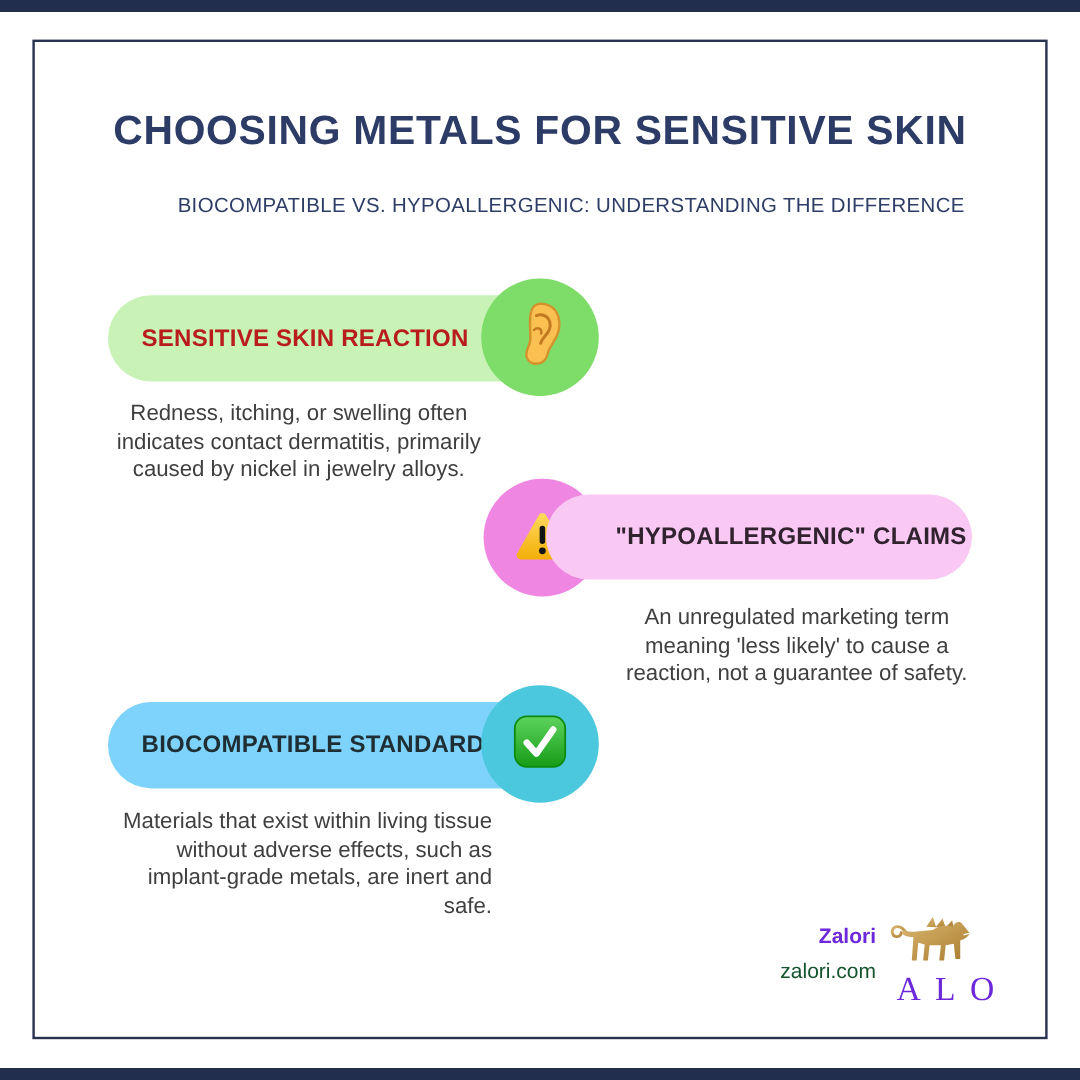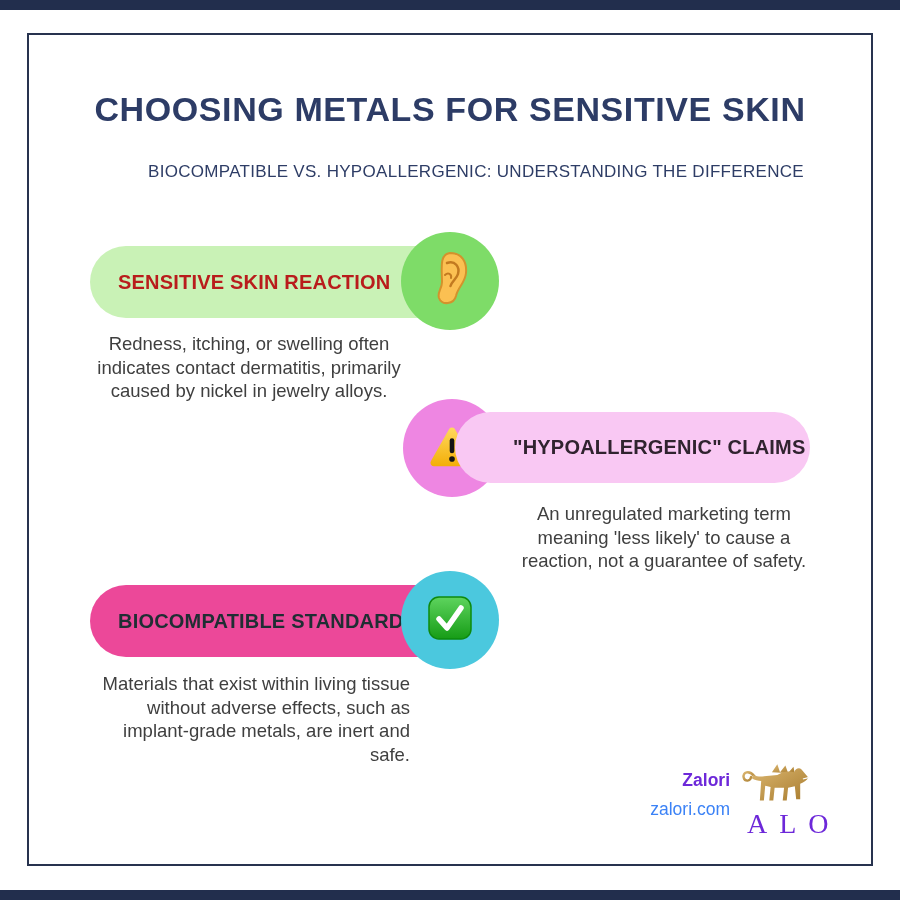--- a/index.html
+++ b/index.html
@@ -32,29 +32,29 @@
     position:absolute;font-size:18.5px;line-height:23.5px;color:#3f3f3f;
   }
   .pill-green{left:90px;top:246px;width:372px;height:72px;background:#c9f2b6;}
   .pill-green .pill-label{padding-left:28px;color:#b91c1c;}
   .circ-green{left:401px;top:232px;background:#7edc68;}
   .desc-1{left:88px;top:332px;width:322px;text-align:center;}
   .circ-pink{left:403px;top:399px;background:#ee86e2;}
   .pill-pink{left:455px;top:412px;width:355px;height:71px;background:#f9c8f3;}
   .pill-pink .pill-label{padding-left:58px;color:#30232f;}
   .desc-2{left:513px;top:502px;width:302px;text-align:center;}
-  .pill-cyan{left:90px;top:585px;width:372px;height:72px;background:#ec4899;}
+  .pill-cyan{left:90px;top:585px;width:372px;height:72px;background:#7dd3fc;}
   .pill-cyan .pill-label{padding-left:28px;color:#1f2e33;}
   .circ-cyan{left:401px;top:571px;background:#4bc8de;}
   .desc-3{left:88px;top:672px;width:322px;text-align:right;}
   .footer-text{
     position:absolute;left:430px;width:300px;text-align:right;color:#6d28d9;
   }
   .brand-name{top:770px;font-size:17.5px;font-weight:bold;}
-  .website-link{top:799px;font-size:17.5px;font-weight:normal;color:#3b82f6;cursor:pointer;}
+  .website-link{top:799px;font-size:17.5px;font-weight:normal;color:#14532d;cursor:pointer;}
   .brand-logo{position:absolute;left:735px;top:760px;width:86px;height:72px;text-align:center;}
   .logo-text{
     font-family:"Liberation Serif", serif;font-size:28px;color:#6d28d9;
     letter-spacing:12px;text-indent:12px;margin-top:-2px;
   }
 </style>
 </head>
 <body>
 
 <div class="canvas">

